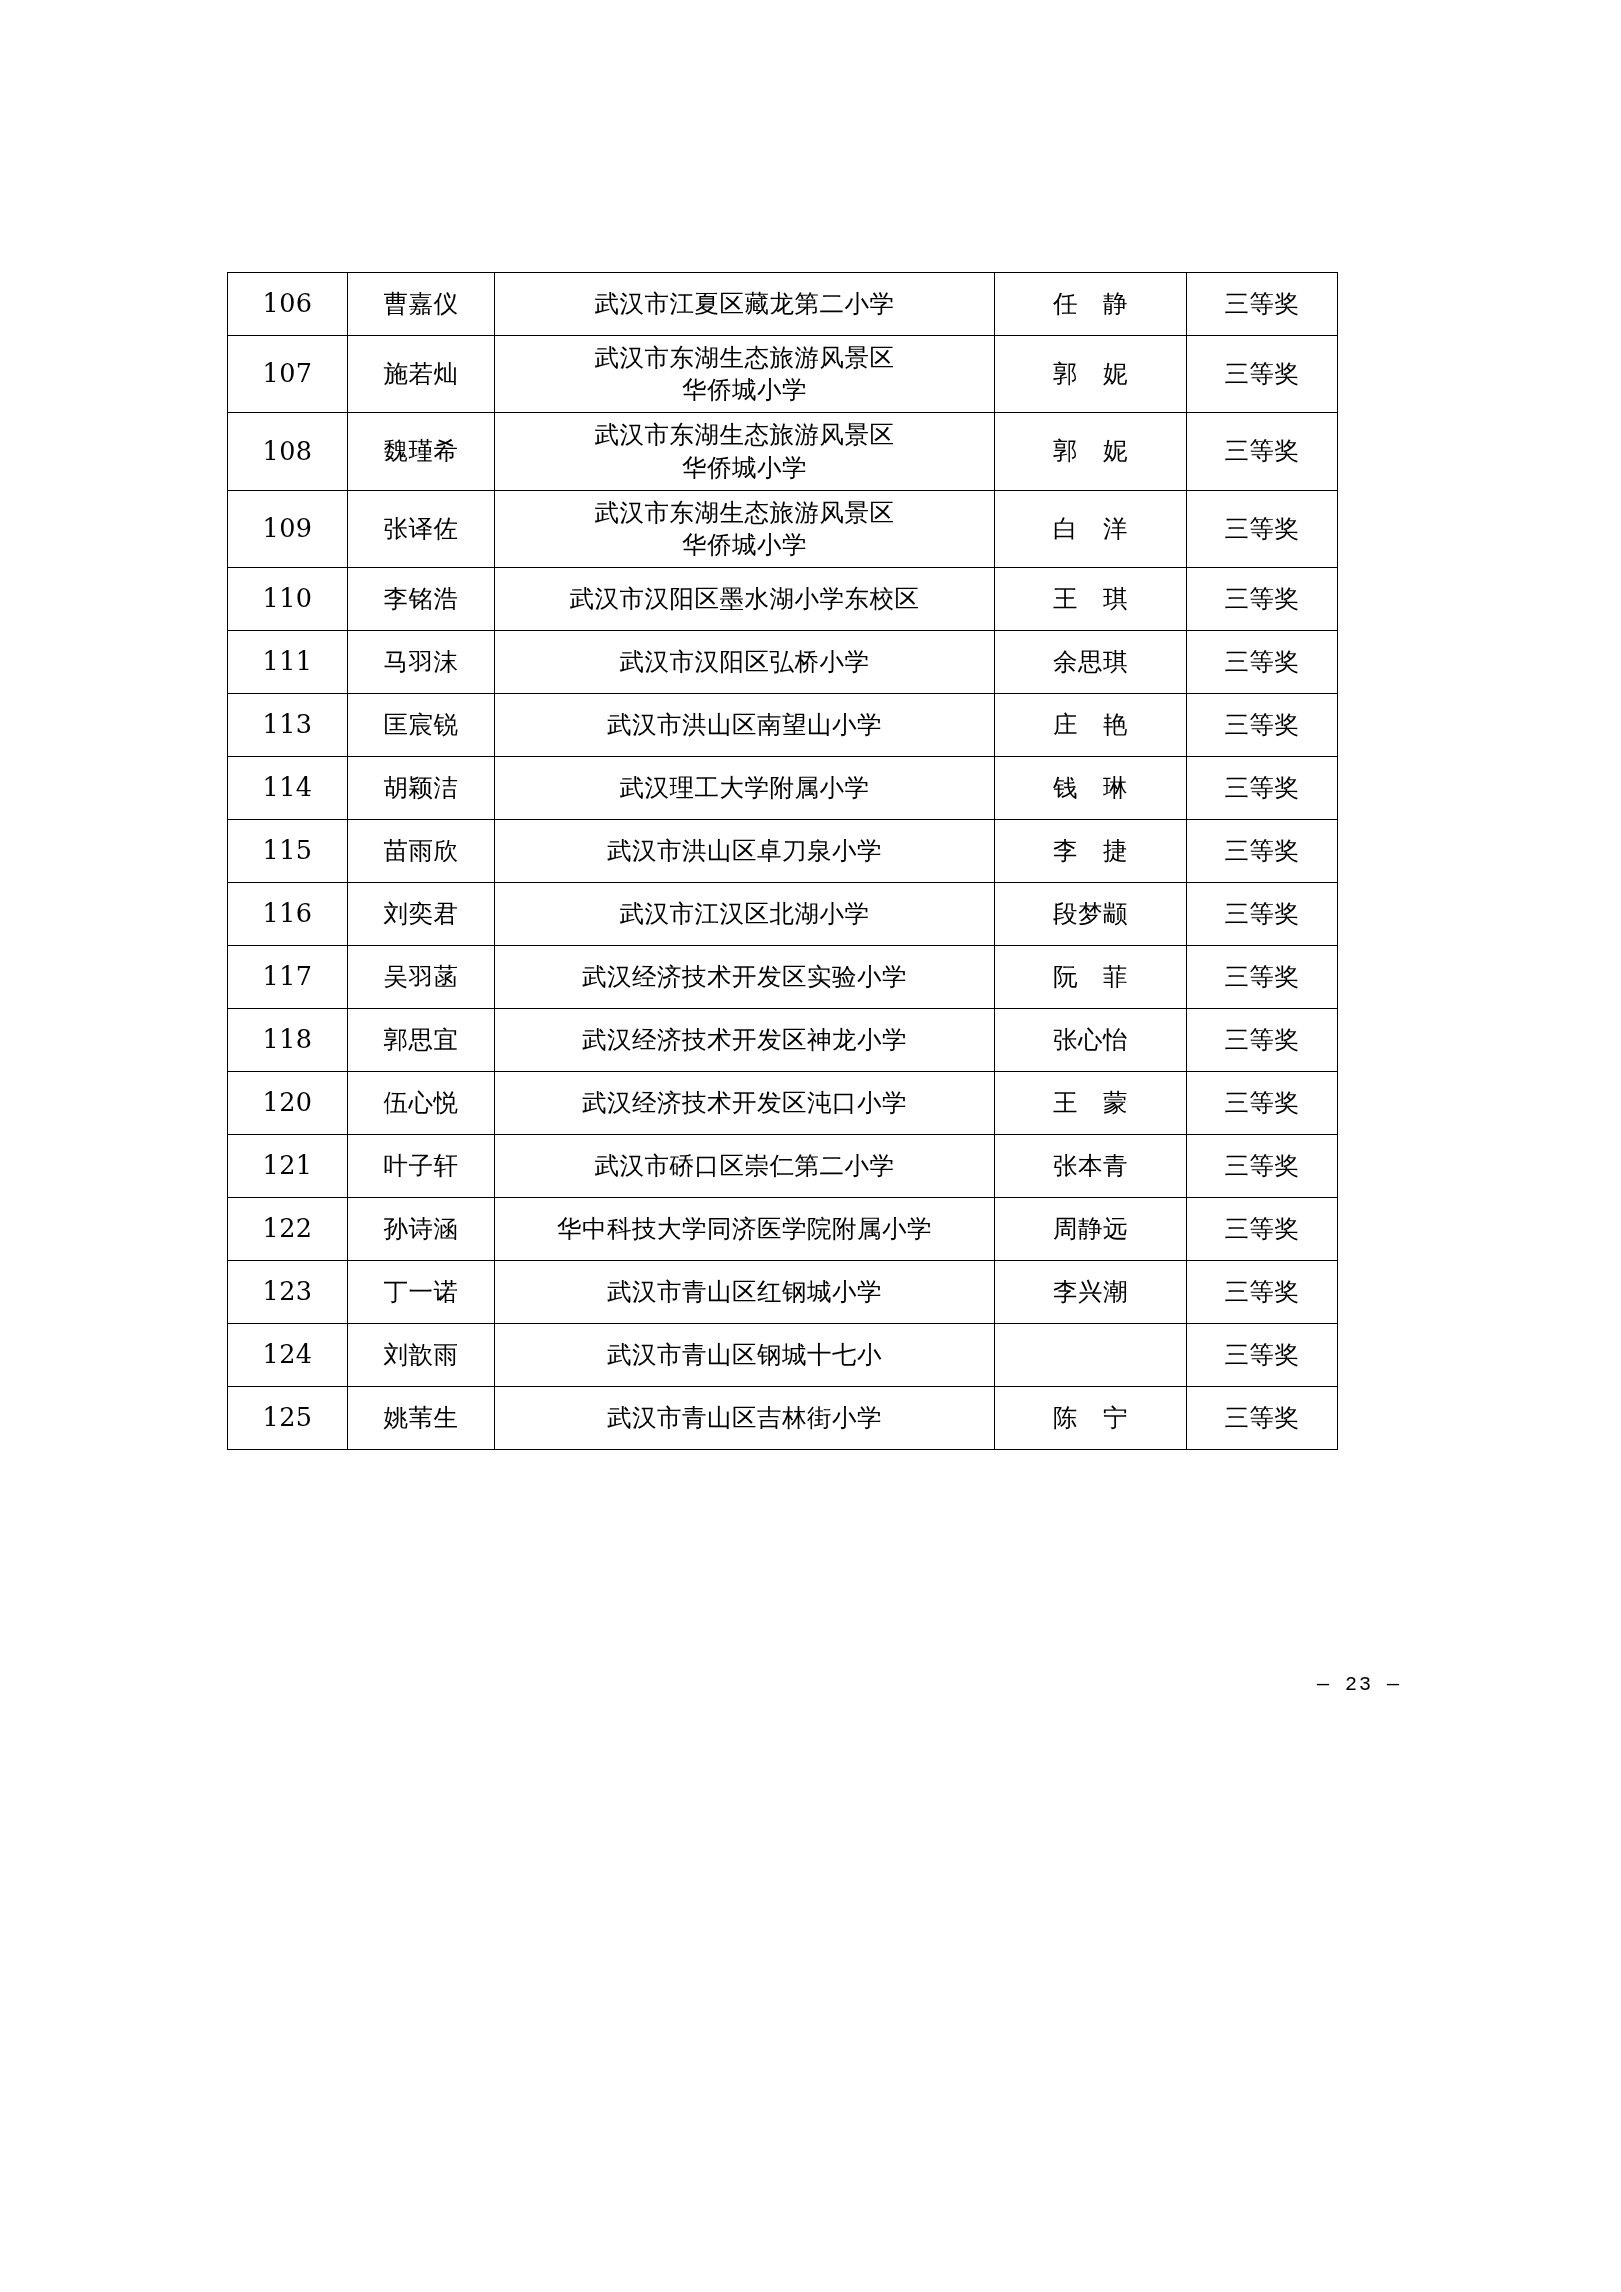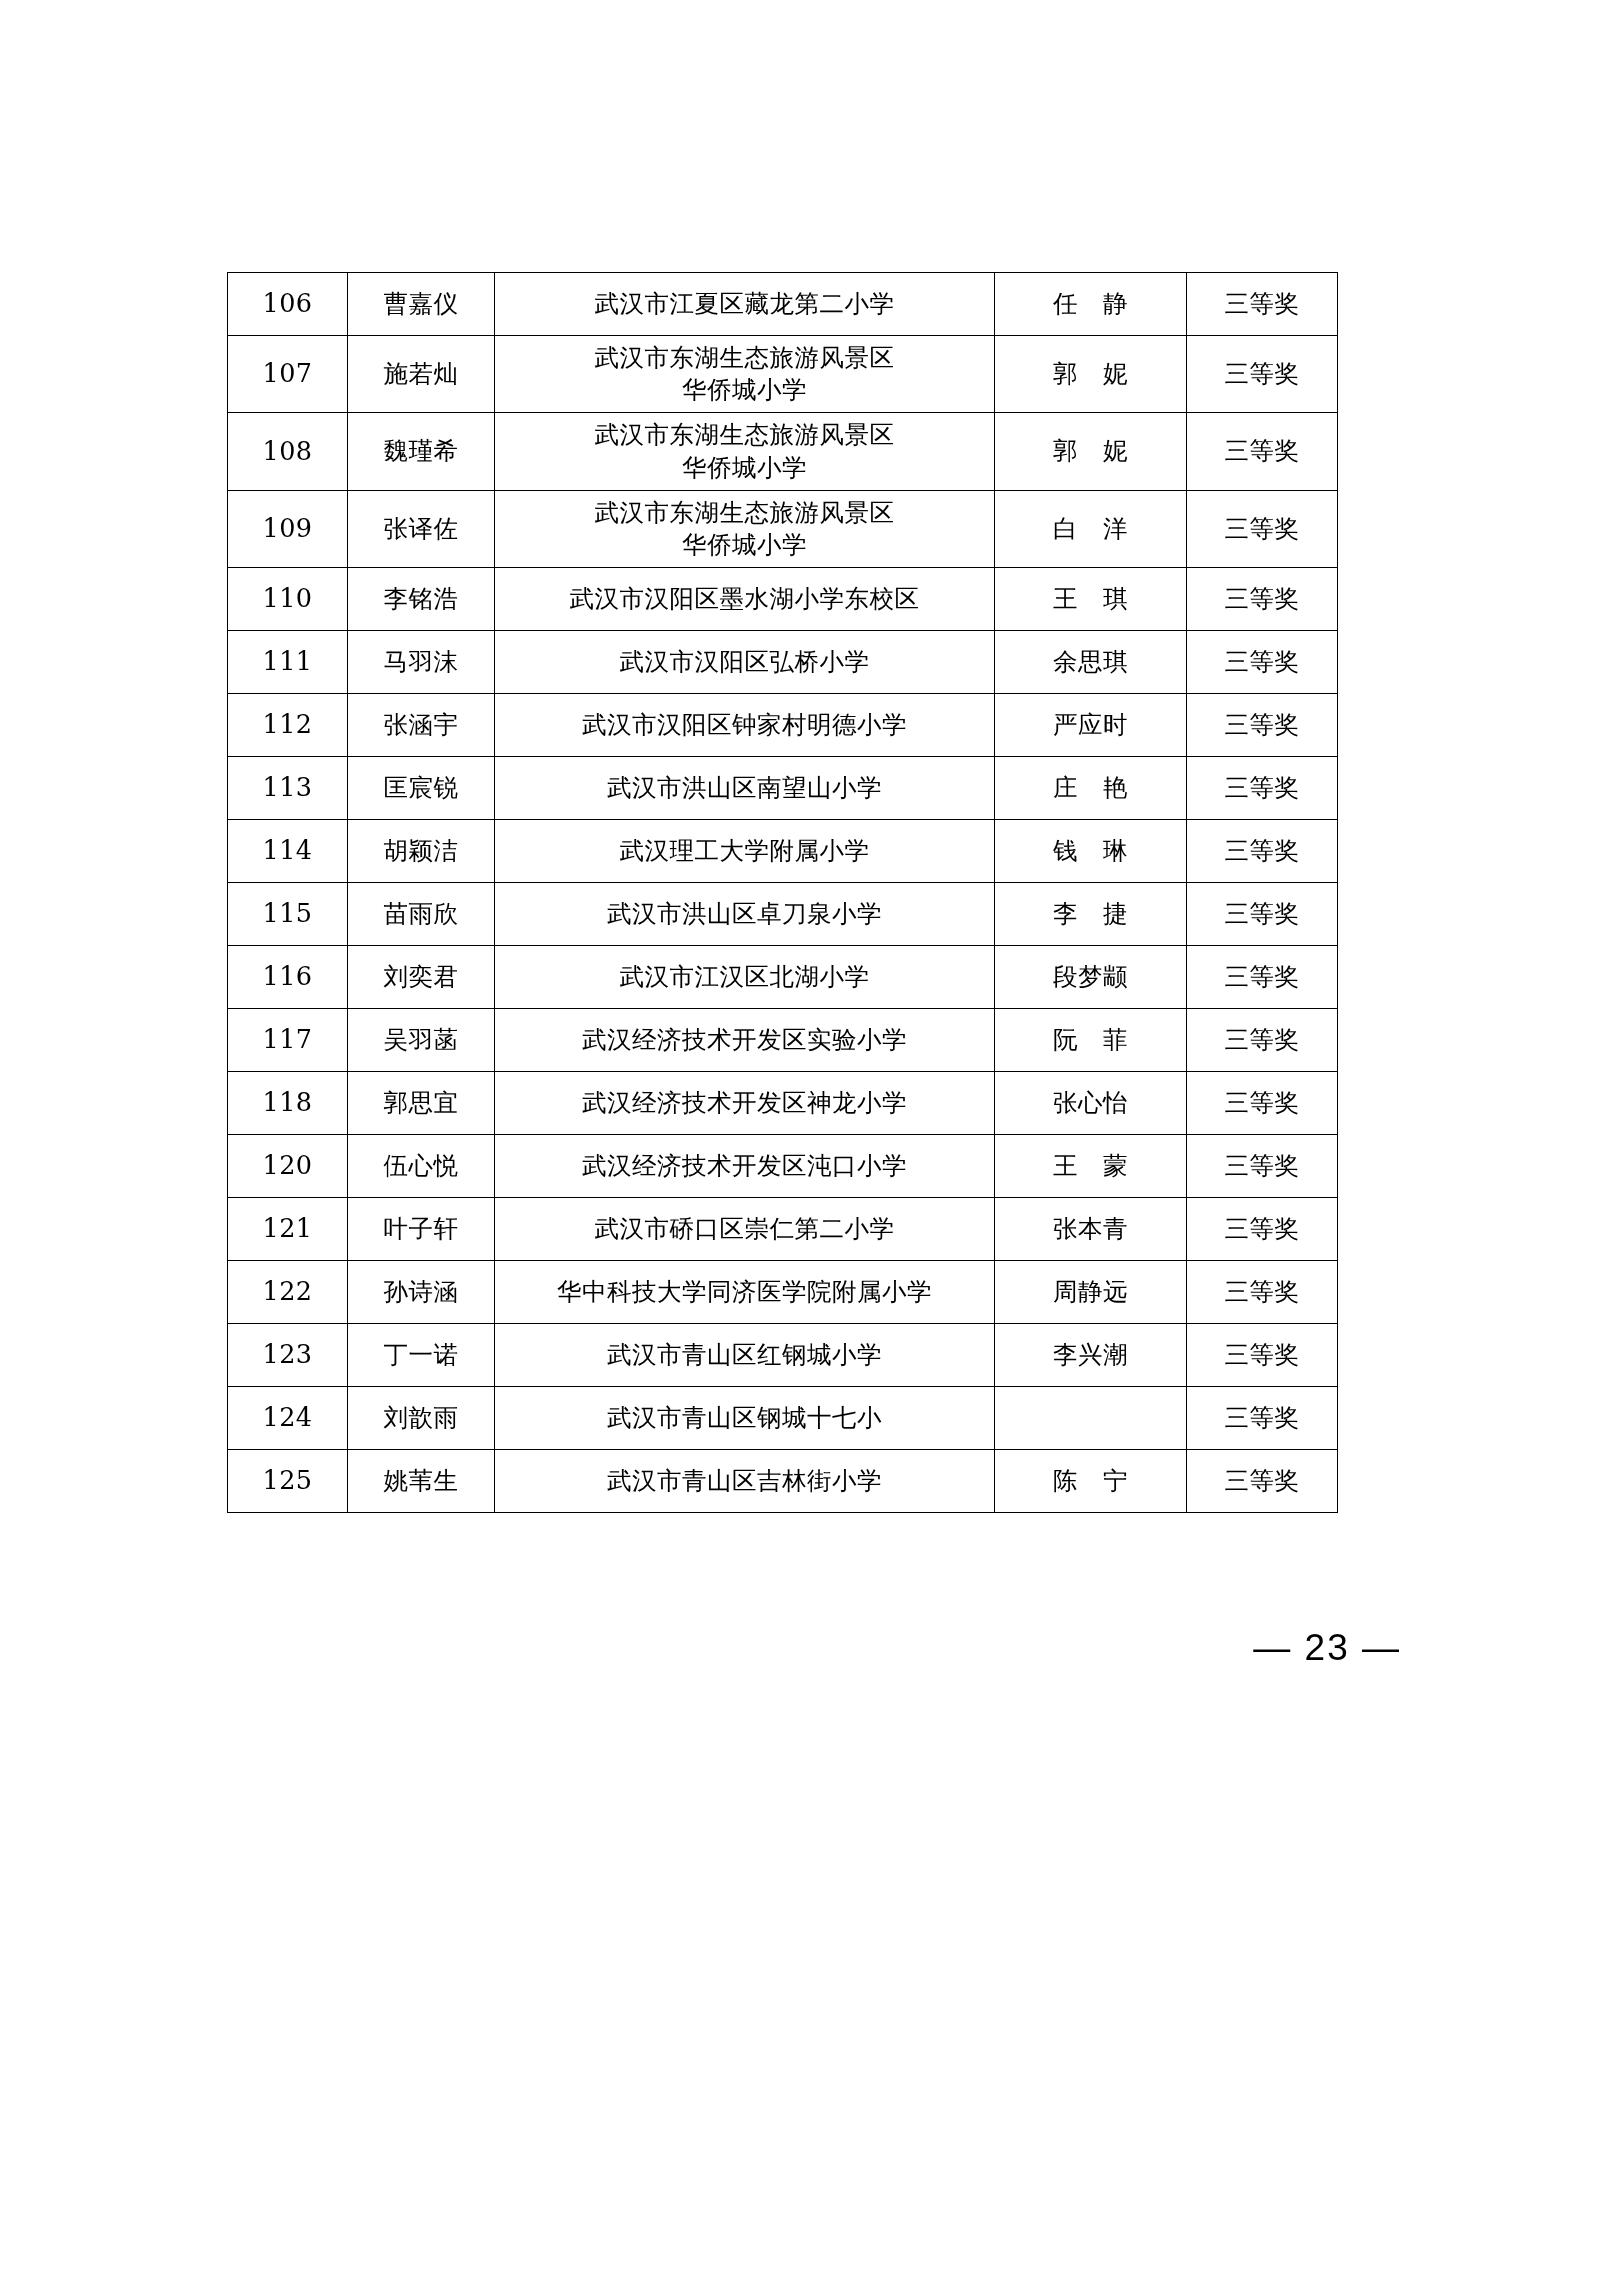--- a/index.html
+++ b/index.html
@@ -52,23 +52,23 @@
     font-family: "DejaVu Serif", "Liberation Serif", serif;
     font-size: 25.5px;
   }
   .school-two-line {
     line-height: 1.34;
     margin-top: 48px;
   }
   .page-number {
     position: absolute;
     right: 220px;
-    bottom: 173px;
-    font-family: Liberation Sans, sans-serif;
-    font-size: 37px;
+    bottom: 146px;
+    font-family: Liberation Mono, monospace;
+    font-size: 20px;
     letter-spacing: 2px;
   }
 </style>
 </head>
 <body>
 
 <div class="page">
   <table class="award-table">
     <colgroup>
       <col class="col-no">
@@ -123,27 +123,20 @@
           <td class="">三等奖</td>
         </tr>
         <tr>
           <td class="num">111</td>
           <td class="">马羽沫</td>
           <td>武汉市汉阳区弘桥小学</td>
           <td class="">余思琪</td>
           <td class="">三等奖</td>
         </tr>
         <tr>
-          <td class="num">112</td>
-          <td class="">张涵宇</td>
-          <td>武汉市汉阳区钟家村明德小学</td>
-          <td class="">严应时</td>
-          <td class="">三等奖</td>
-        </tr>
-        <tr>
           <td class="num">113</td>
           <td class="">匡宸锐</td>
           <td>武汉市洪山区南望山小学</td>
           <td class="">庄　艳</td>
           <td class="">三等奖</td>
         </tr>
         <tr>
           <td class="num">114</td>
           <td class="">胡颖洁</td>
           <td>武汉理工大学附属小学</td>

